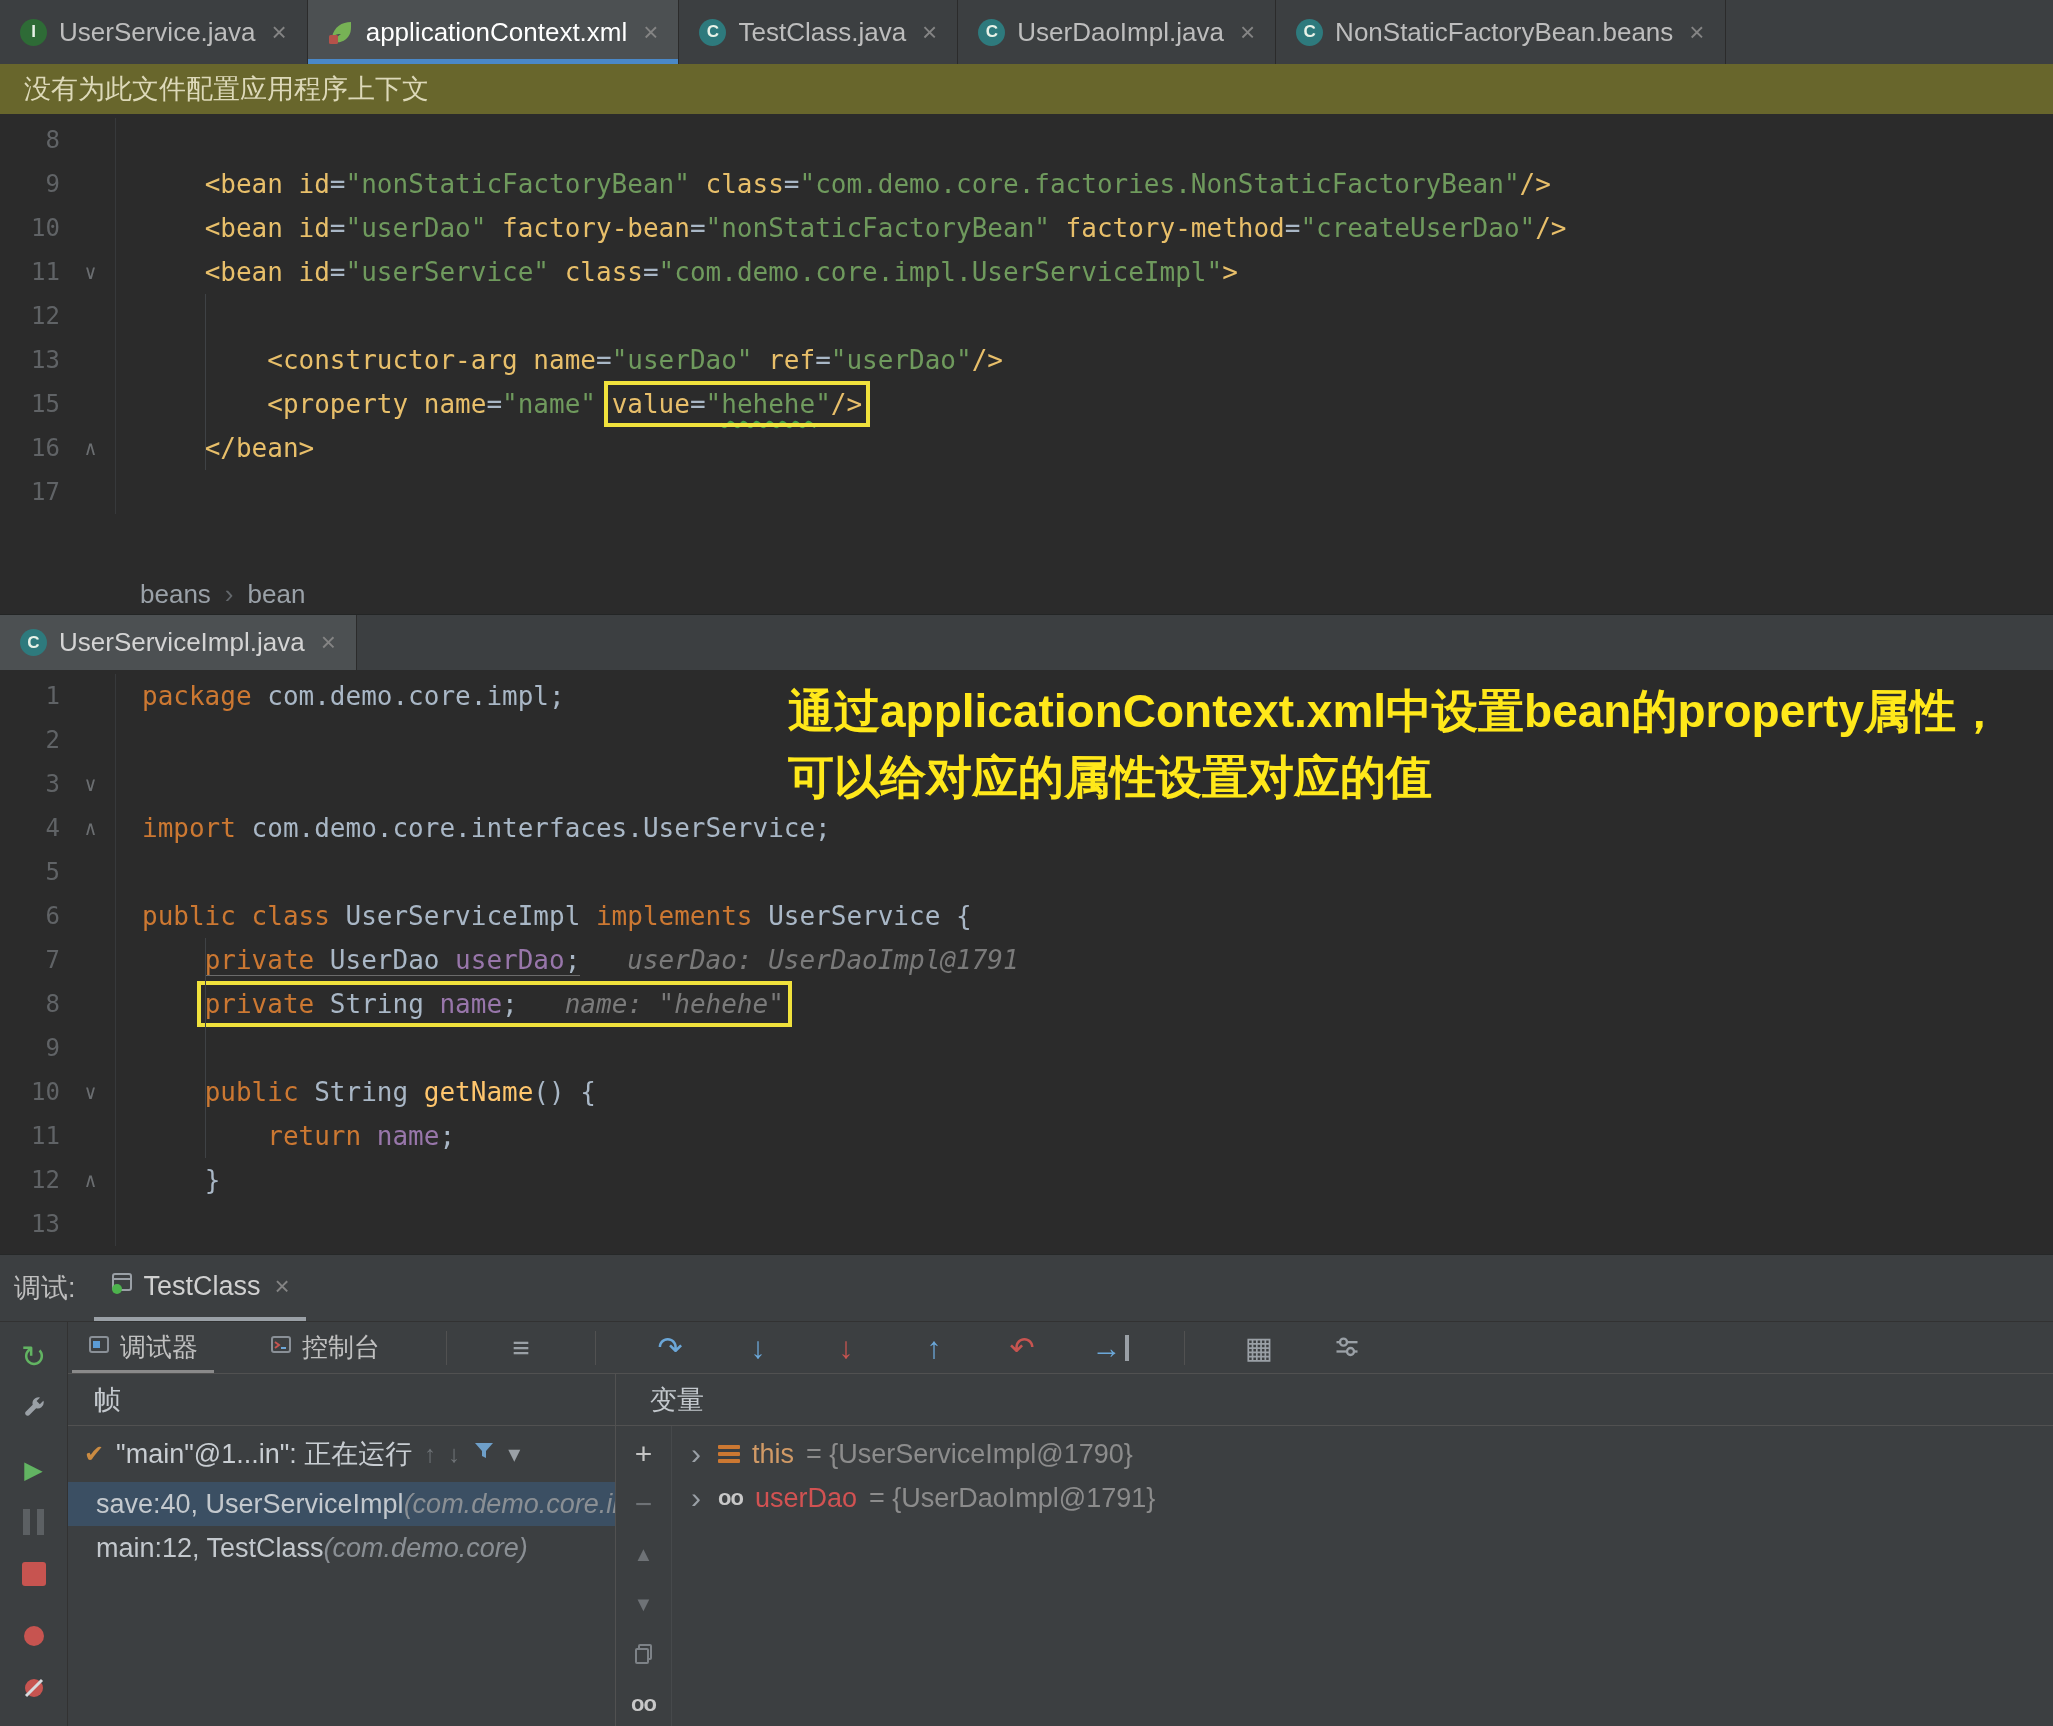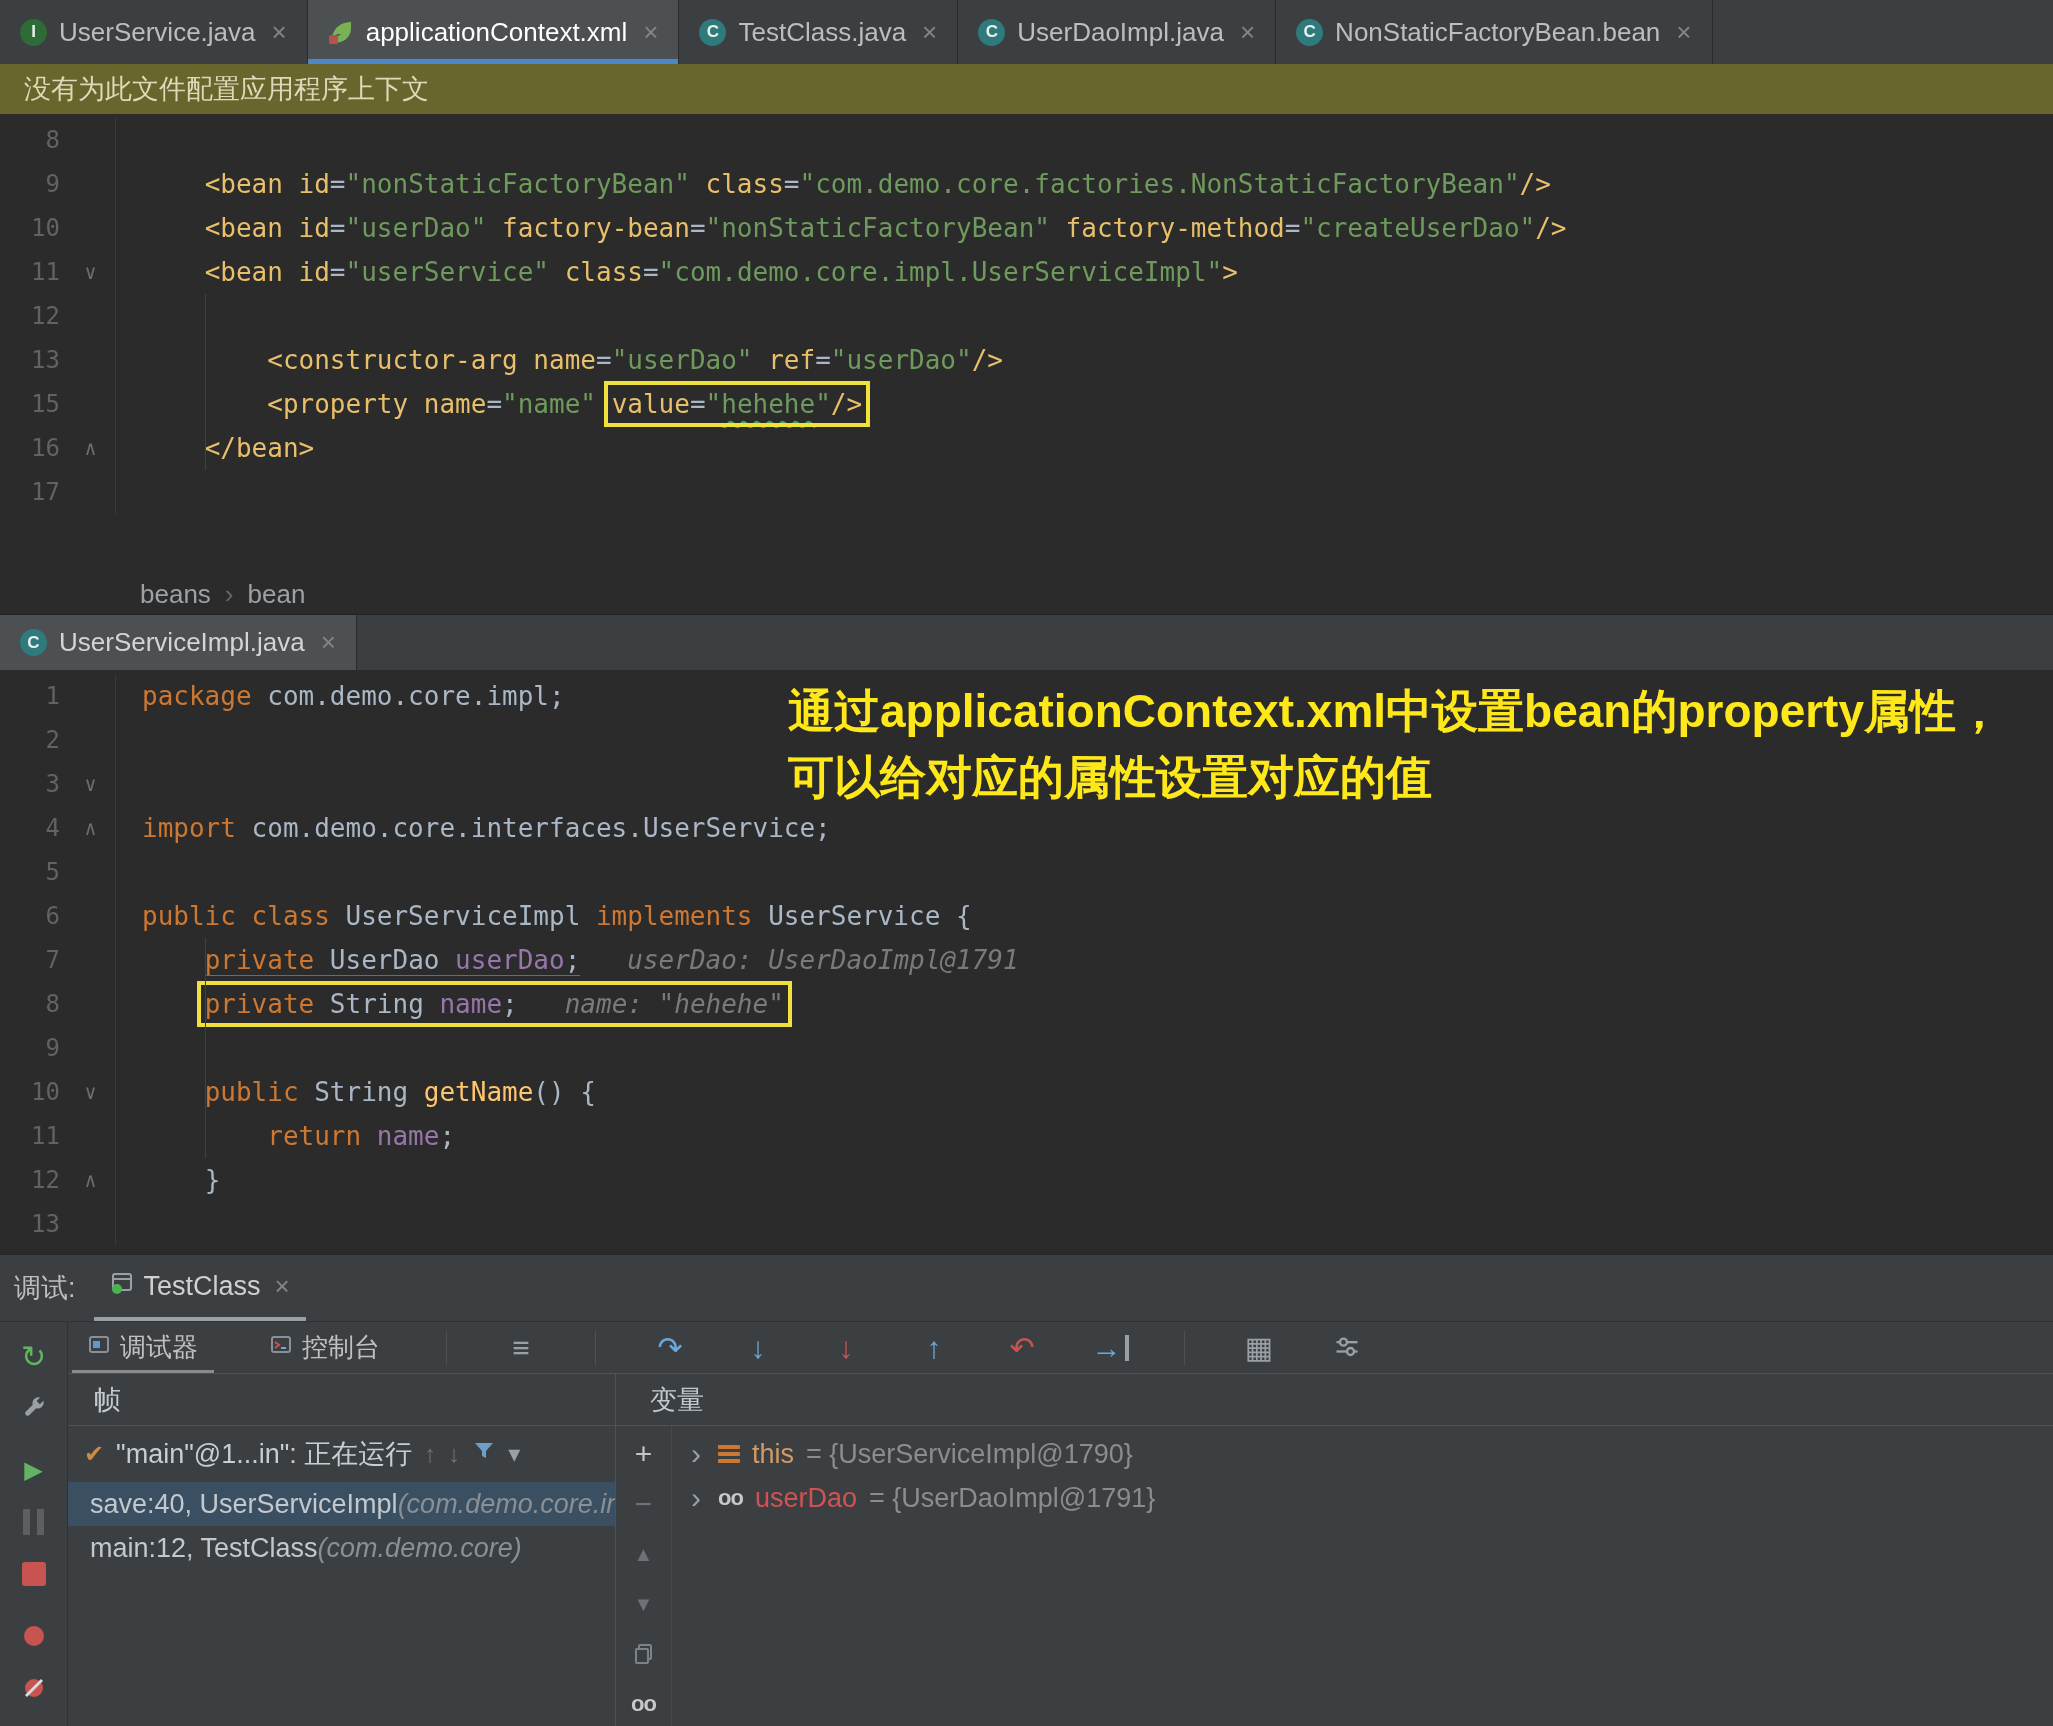--- a/index.html
+++ b/index.html
@@ -50,21 +50,21 @@
 .ibtn{width:48px;height:48px;display:flex;align-items:center;justify-content:center;font-size:30px;flex:none;}
 .blue{color:#6ba7d8}.redc{color:#c75450}.grayc{color:#9aa0a6}.greenc{color:#62b462}.dim{color:#6e7276}
 .rtc-bar{display:inline-block;width:4px;height:26px;background:#9aa0a6;margin-left:3px;vertical-align:middle;}
 .dbg-panels{flex:1;display:flex;min-height:0;}
 .frames-panel{width:547px;flex:none;display:flex;flex-direction:column;overflow:hidden;}
 .panel-header{height:52px;flex:none;display:flex;align-items:center;padding-left:26px;color:#c3c8cd;font-size:27px;border-bottom:1px solid #515151;}
 .vars-panel .panel-header{padding-left:34px;}
 .thread-row{height:56px;flex:none;display:flex;align-items:center;gap:12px;padding-left:16px;color:#c8cdd2;font-size:27px;}
 .thread-text{white-space:nowrap;overflow:hidden;}
 .tr-ic{font-size:24px;}
-.frame-row{height:44px;display:flex;align-items:center;padding-left:22px;font-size:27px;color:#c3c8cd;white-space:nowrap;overflow:hidden;}
+.frame-row{height:44px;display:flex;align-items:center;padding-left:28px;font-size:27px;color:#c3c8cd;white-space:nowrap;overflow:hidden;}
 .frame-row.selected{background:#3b4f63;}
 .frame-pkg{color:#8a8f94;font-style:italic;}
 .vars-panel{flex:1;display:flex;flex-direction:column;border-left:1px solid #515151;min-width:0;}
 .vars-body{flex:1;display:flex;min-height:0;}
 .mid-strip{width:56px;flex:none;border-right:1px solid #46494b;display:flex;flex-direction:column;align-items:center;padding-top:8px;gap:10px;}
 .msbtn{width:40px;height:40px;display:flex;align-items:center;justify-content:center;font-size:30px;flex:none;}
 .msbtn.small{font-size:20px;}
 .var-list{flex:1;padding-top:6px;}
 .var-row{height:44px;display:flex;align-items:center;gap:12px;padding-left:14px;font-size:27px;}
 .vchev{color:#9aa0a6;font-size:30px;width:20px;text-align:center;}
@@ -104,21 +104,21 @@
       <span class="etab-label">TestClass.java</span>
       <span class="close">×</span>
     </div>
     <div class="etab">
       <span class="cicon class">C</span>
       <span class="etab-label">UserDaoImpl.java</span>
       <span class="close">×</span>
     </div>
     <div class="etab">
       <span class="cicon class">C</span>
-      <span class="etab-label">NonStaticFactoryBean.bean</span>
+      <span class="etab-label">NonStaticFactoryBean.beans</span>
       <span class="close">×</span>
     </div>
   </div>
 
 <div class="banner">
   <span>没有为此文件配置应用程序上下文</span>
 </div>
 
 <div class="editor" id="xml-editor">
   <div class="lines">

